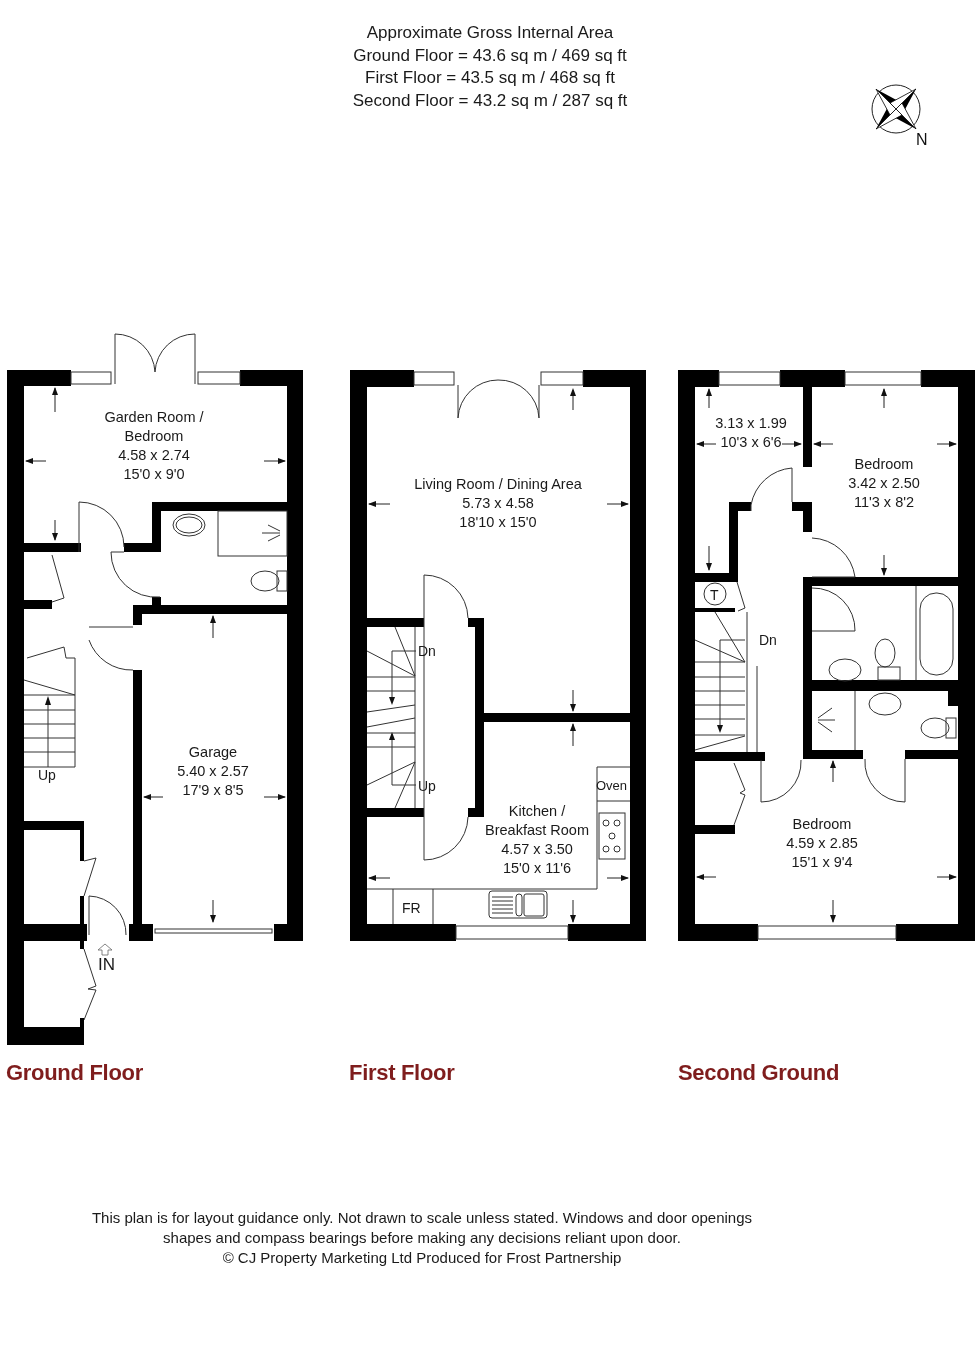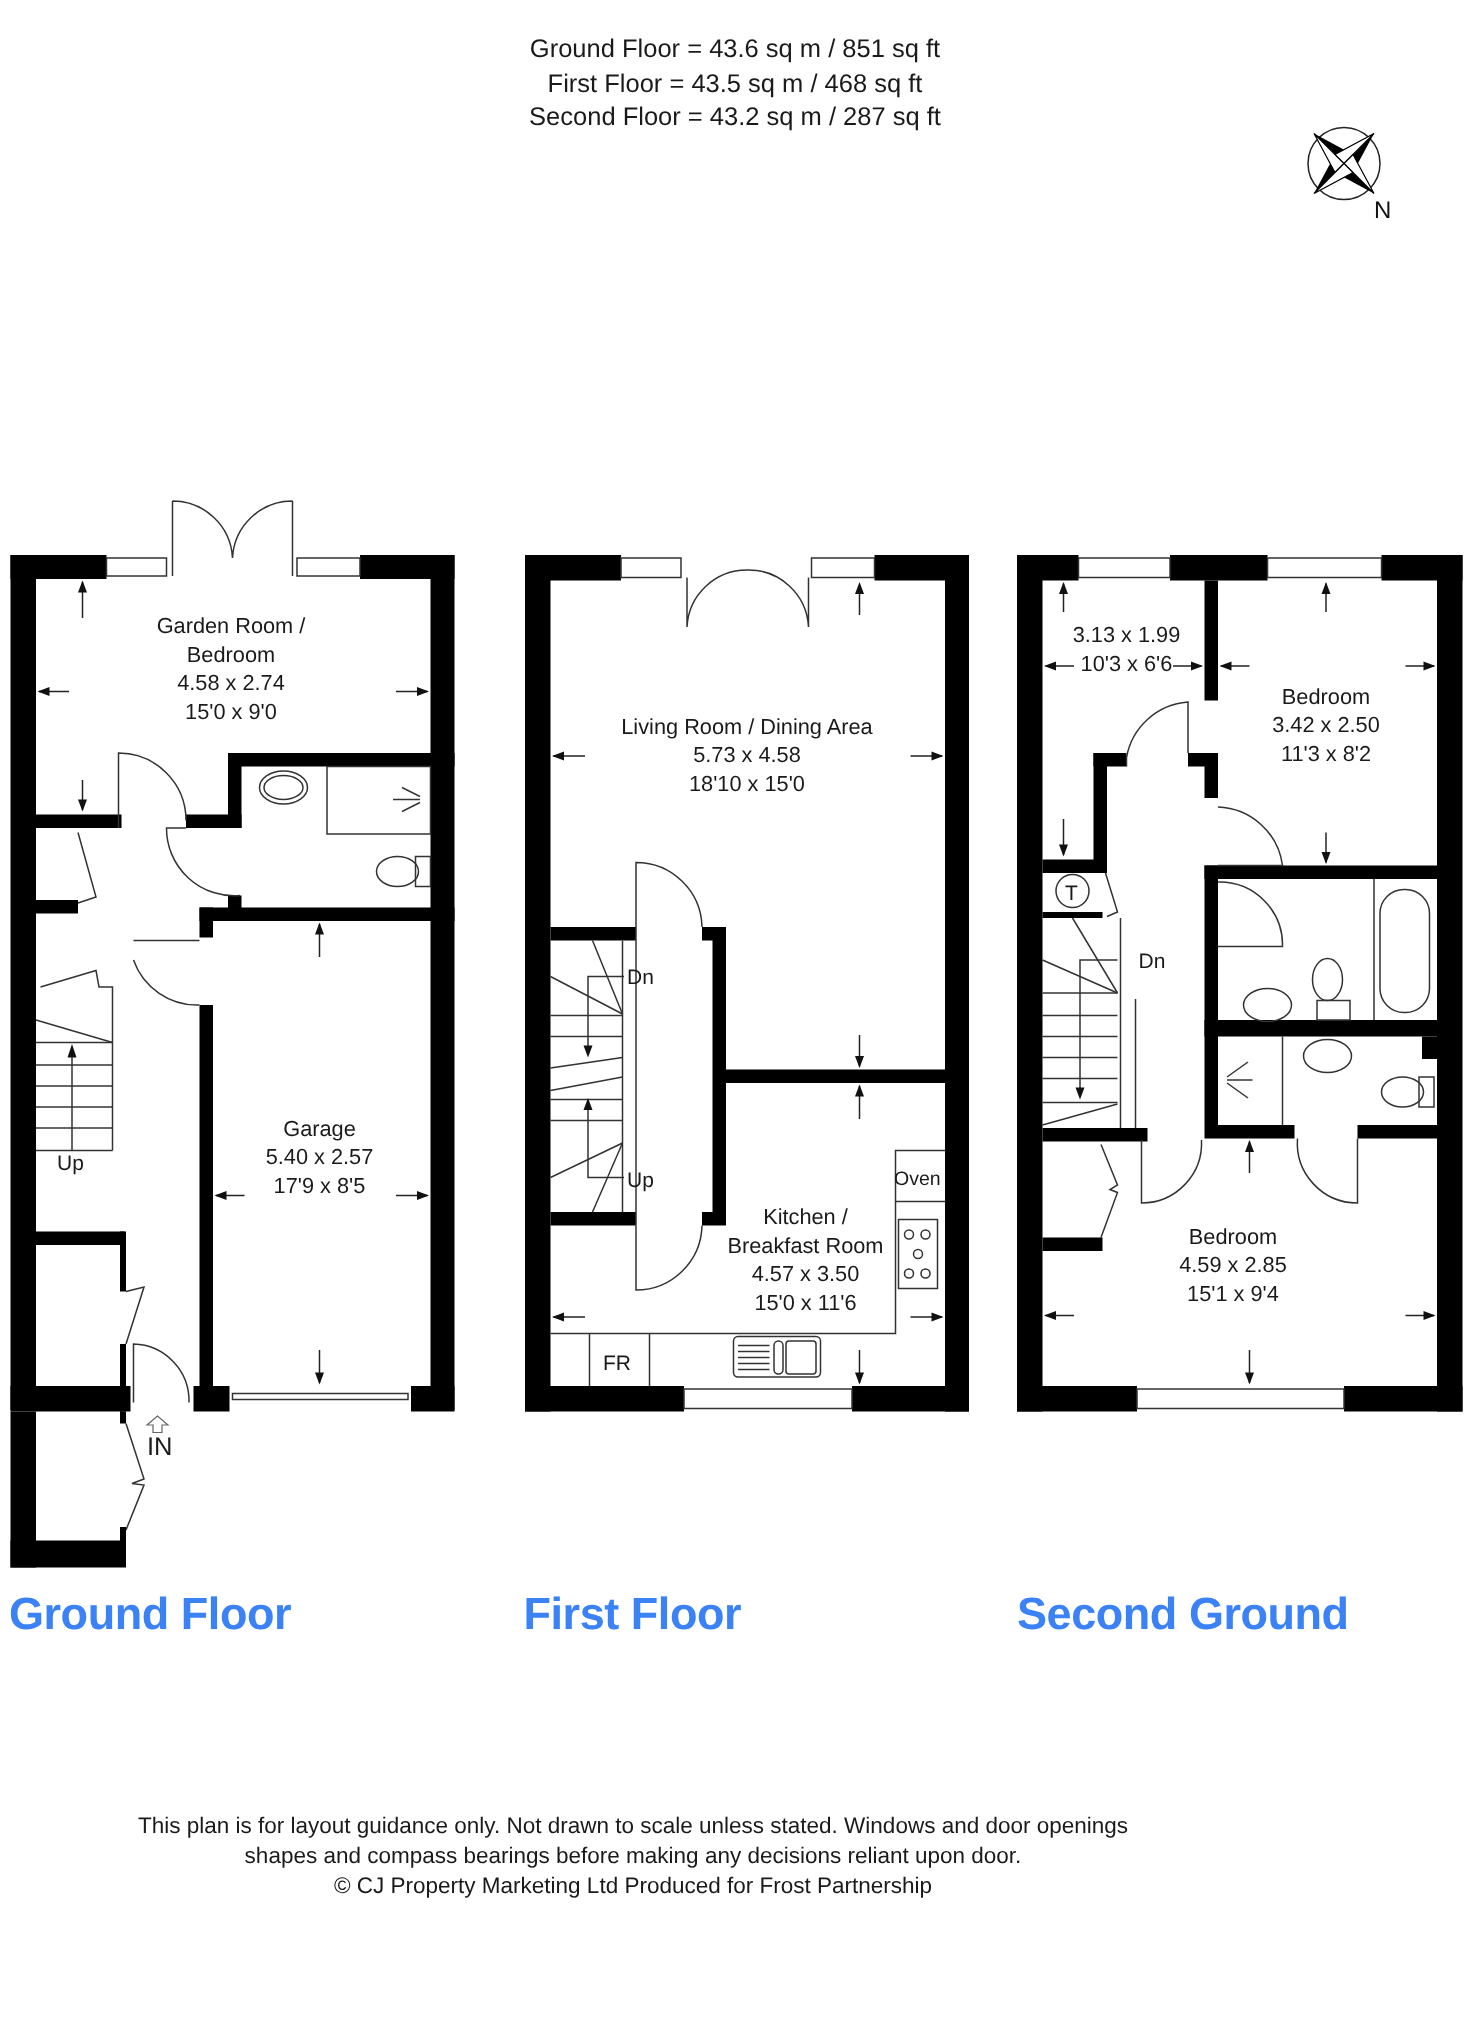--- a/index.html
+++ b/index.html
@@ -1,35 +1,36 @@
 <!DOCTYPE html>
 <html><head>
 <meta charset="utf-8">
 <style>
   html, body { margin:0; padding:0; background:#fff; }
   body { width:980px; height:1357px; position:relative; overflow:hidden; font-family:"Liberation Sans", sans-serif; color:#111; }
   .header { position:absolute; left:0; top:22px; width:980px; text-align:center; font-size:17px; line-height:22.5px; color:#1a1a1a; }
   .header div { white-space:nowrap; }
   .compass { position:absolute; left:866px; top:82px; width:70px; height:70px; }
-  .floor-label { position:absolute; top:1060px; font-weight:bold; font-size:30px; color:#3b82f6; letter-spacing:-0.3px; }
+  .floor-label { position:absolute; top:1060px; font-weight:bold; font-size:22px; color:#7f1d1d; letter-spacing:-0.3px; }
   .footer { position:absolute; left:0; top:1208px; width:844px; text-align:center; font-size:15px; line-height:20px; color:#1a1a1a; }
   svg.plan { position:absolute; left:0; top:0; }
   .room-label { font-family:"Liberation Sans", sans-serif; font-size:14.5px; fill:#1a1a1a; text-anchor:middle; }
   .small-label { font-family:"Liberation Sans", sans-serif; font-size:14px; fill:#1a1a1a; }
   .wall { fill:#000; }
   .thin { stroke:#333; stroke-width:1; fill:none; }
   .win { fill:#fff; stroke:#333; stroke-width:1; }
   .arrow { stroke:#222; stroke-width:1; fill:none; }
   .ah { fill:#111; }
 </style>
 </head>
 <body>
 
 <div class="header">
-  <div>Ground Floor = 43.6 sq m / 851 sq ft</div>
+  <div>Approximate Gross Internal Area</div>
+  <div>Ground Floor = 43.6 sq m / 469 sq ft</div>
   <div>First Floor = 43.5 sq m / 468 sq ft</div>
   <div>Second Floor = 43.2 sq m / 287 sq ft</div>
 </div>
 
 <svg class="compass" viewBox="0 0 70 70" width="70" height="70">
   <circle cx="30" cy="27" r="24" fill="none" stroke="#222" stroke-width="1"></circle>
   <polygon points="30,27 10,7 36,21" fill="#000"></polygon>
   <polygon points="30,27 50,7 36,33" fill="#000"></polygon>
   <polygon points="30,27 50,47 24,33" fill="#000"></polygon>
   <polygon points="30,27 10,47 24,21" fill="#000"></polygon>

